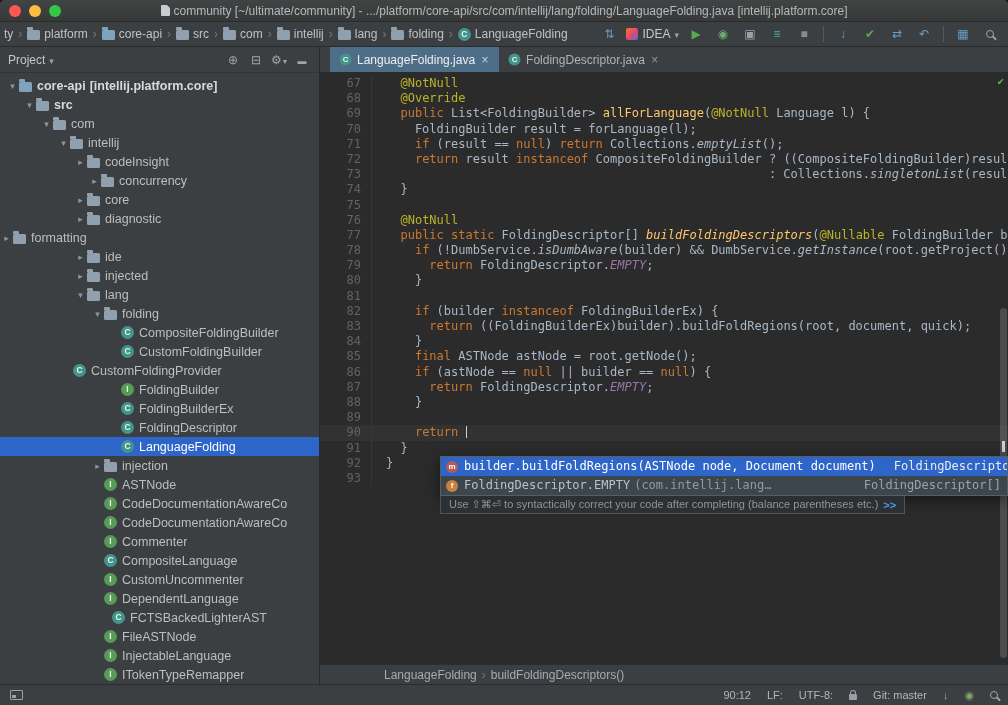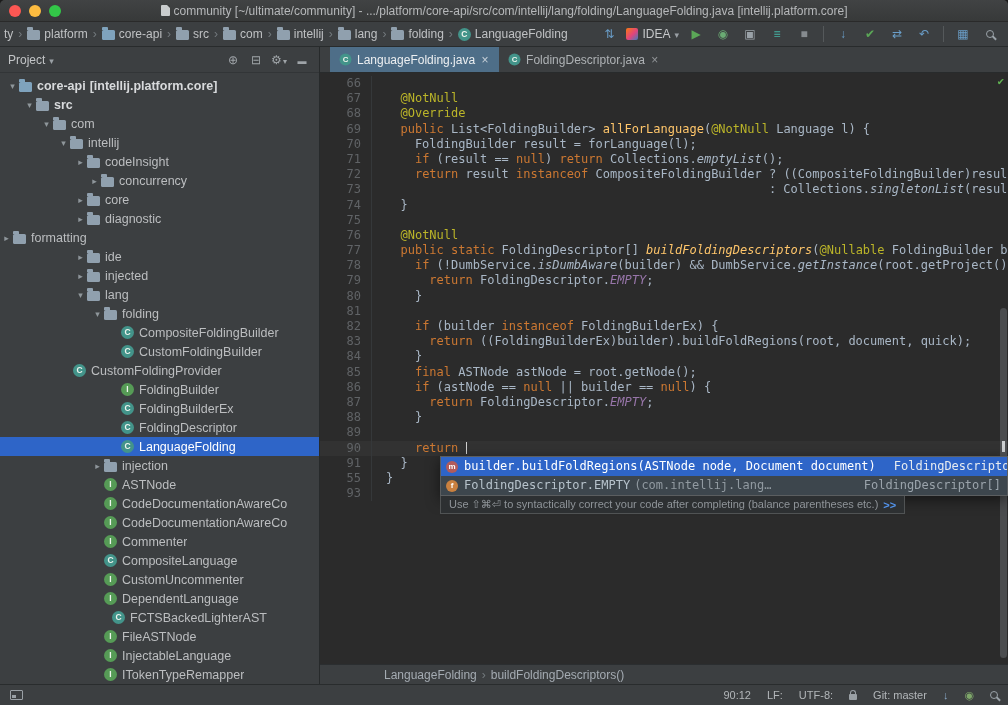--- a/index.html
+++ b/index.html
@@ -400,21 +400,20 @@
             <span class="tab-close"></span>
           </div>
           <div class="tab">
             <span class="ico class"></span>
             <span class="tab-label">FoldingDescriptor.java</span>
             <span class="tab-close"></span>
           </div>
         </div>
       <div class="editor">
         <div id="code">
-            <div class="line"><span class="ln">66</span><span class="lc"></span></div>
             <div class="line"><span class="ln">67</span><span class="lc"><span>  </span><span class="c-a">@NotNull</span></span></div>
             <div class="line"><span class="ln">68</span><span class="lc"><span>  </span><span class="c-a">@Override</span></span></div>
             <div class="line"><span class="ln">69</span><span class="lc"><span>  </span><span class="c-k">public </span><span>List&lt;FoldingBuilder&gt; </span><span class="c-m">allForLanguage</span><span>(</span><span class="c-a">@NotNull</span><span> Language l) {</span></span></div>
             <div class="line"><span class="ln">70</span><span class="lc"><span>    FoldingBuilder result = forLanguage(l);</span></span></div>
             <div class="line"><span class="ln">71</span><span class="lc"><span>    </span><span class="c-k">if</span><span> (result == </span><span class="c-k">null</span><span>) </span><span class="c-k">return</span><span> Collections.</span><span class="c-s">emptyList</span><span>();</span></span></div>
             <div class="line"><span class="ln">72</span><span class="lc"><span>    </span><span class="c-k">return</span><span> result </span><span class="c-k">instanceof</span><span> CompositeFoldingBuilder ? ((CompositeFoldingBuilder)result).ge</span></span></div>
             <div class="line"><span class="ln">73</span><span class="lc"><span>                                                     : Collections.</span><span class="c-s">singletonList</span><span>(result);</span></span></div>
             <div class="line"><span class="ln">74</span><span class="lc"><span>  }</span></span></div>
             <div class="line"><span class="ln">75</span><span class="lc"></span></div>
             <div class="line"><span class="ln">76</span><span class="lc"><span>  </span><span class="c-a">@NotNull</span></span></div>
@@ -426,21 +425,21 @@
             <div class="line"><span class="ln">82</span><span class="lc"><span>    </span><span class="c-k">if</span><span> (builder </span><span class="c-k">instanceof</span><span> FoldingBuilderEx) {</span></span></div>
             <div class="line"><span class="ln">83</span><span class="lc"><span>      </span><span class="c-k">return</span><span> ((FoldingBuilderEx)builder).buildFoldRegions(root, document, quick);</span></span></div>
             <div class="line"><span class="ln">84</span><span class="lc"><span>    }</span></span></div>
             <div class="line"><span class="ln">85</span><span class="lc"><span>    </span><span class="c-k">final</span><span> ASTNode astNode = root.getNode();</span></span></div>
             <div class="line"><span class="ln">86</span><span class="lc"><span>    </span><span class="c-k">if</span><span> (astNode == </span><span class="c-k">null</span><span> || builder == </span><span class="c-k">null</span><span>) {</span></span></div>
             <div class="line"><span class="ln">87</span><span class="lc"><span>      </span><span class="c-k">return</span><span> FoldingDescriptor.</span><span class="c-fs">EMPTY</span><span>;</span></span></div>
             <div class="line"><span class="ln">88</span><span class="lc"><span>    }</span></span></div>
             <div class="line"><span class="ln">89</span><span class="lc"></span></div>
             <div class="line current"><span class="ln">90</span><span class="lc"><span>    </span><span class="c-k">return</span><span> </span><span class="caret"></span></span></div>
             <div class="line"><span class="ln">91</span><span class="lc"><span>  }</span></span></div>
-            <div class="line"><span class="ln">55</span><span class="lc"><span>}</span></span></div>
+            <div class="line"><span class="ln">92</span><span class="lc"><span>}</span></span></div>
             <div class="line"><span class="ln">93</span><span class="lc"></span></div>
           </div>
         <div class="popup">
           <div class="plist" id="plist">
               <div class="citem sel">
                 <span class="cico method"></span>
                 <span class="ctext">builder.buildFoldRegions(ASTNode node, Document document)</span>
                 <span class="ctype">FoldingDescriptor[]</span>
               </div>
               <div class="citem">

